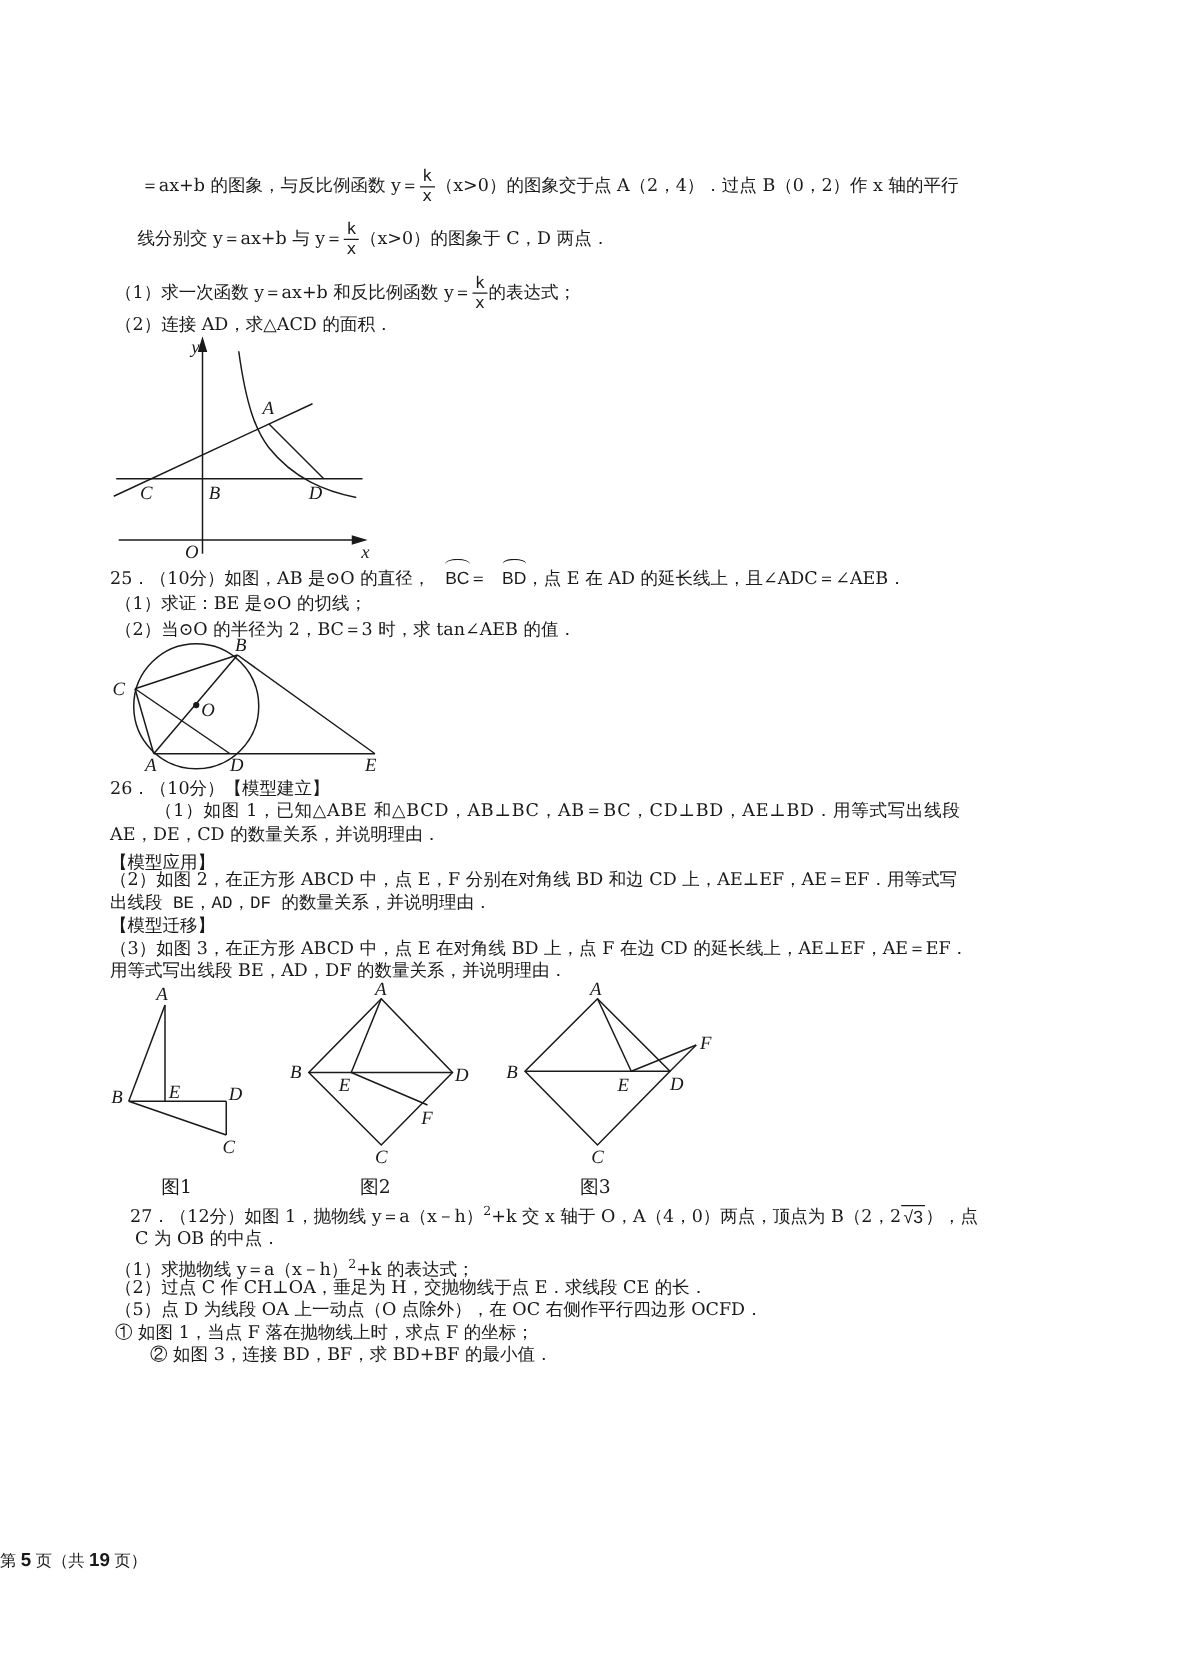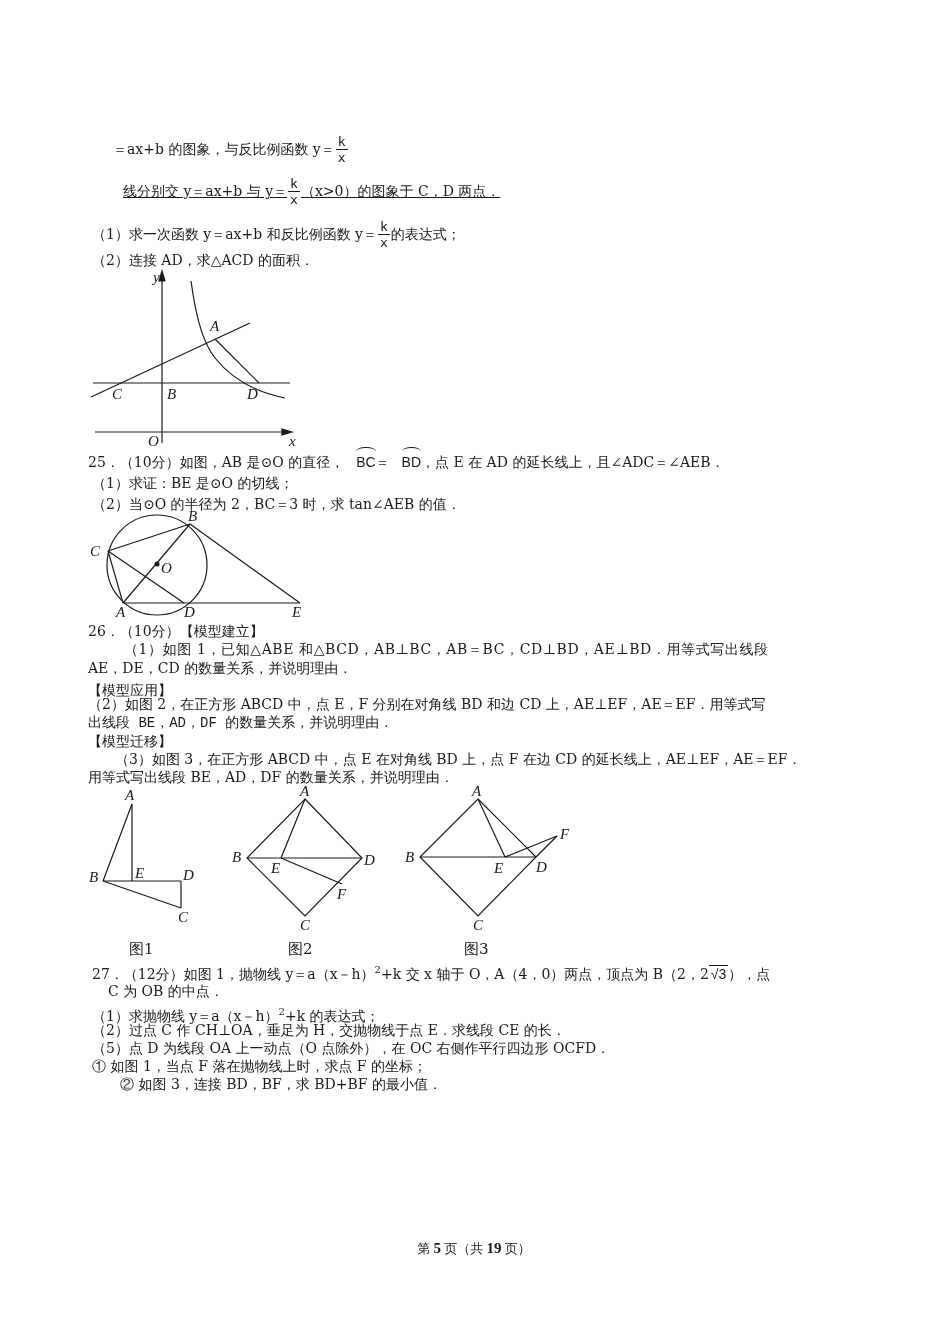--- a/index.html
+++ b/index.html
@@ -8,30 +8,30 @@
   .line { position:absolute; white-space:nowrap; line-height:20px; }
   .frac { display:inline-block; vertical-align:middle; text-align:center; line-height:15px; margin:0 1px; font-family:"DejaVu Sans Mono","Liberation Mono",monospace; font-size:13px; }
   .frac .num { display:block; border-bottom:1px solid #1a1a1a; padding:0 2px; }
   .frac .den { display:block; }
   .arc { position:relative; display:inline-block; font-family:"Liberation Sans",sans-serif;margin-left:12px; }
   .arc::before { content:""; position:absolute; left:0; right:0; top:-5px; height:8px; border-top:1.3px solid #1a1a1a; border-radius:50% 50% 0 0; }
   .sqrt { border-top:1px solid #1a1a1a; padding:0 2px; font-family:"Liberation Sans",sans-serif; }
   .fig { position:absolute; }
   svg text { font-family:"Liberation Serif","DejaVu Serif",serif; font-style:italic; font-size:15px; fill:#1a1a1a; }
   svg .cap { font-style:normal; font-family:"DejaVu Serif",serif; font-size:15px; }
-  .footer { position:absolute; left:0; width:948px; top:1240px; text-align:center; font-size:13px; font-family:Liberation Serif, serif; }
+  .footer { position:absolute; left:0; width:948px; top:1240px; font-size:13px; font-family:Liberation Sans, sans-serif; }
   .footer b { font-size:15px; }
 </style>
 </head>
 <body>
 
 <div class="line" style="left:113px; top:134px;">
-  <span>＝ax+b 的图象，与反比例函数 y＝</span><span class="frac"><span class="num">k</span><span class="den">x</span></span>
+  <span>＝ax+b 的图象，与反比例函数 y＝</span><span class="frac"><span class="num">k</span><span class="den">x</span></span><span>（x&gt;0）的图象交于点 A（2，4）．过点 B（0，2）作 x 轴的平行</span>
 </div>
-<div class="line" style="left:123px; top:176px;text-decoration:underline;">
+<div class="line" style="left:110px; top:176px;">
   <span>线分别交 y＝ax+b 与 y＝</span><span class="frac"><span class="num">k</span><span class="den">x</span></span><span>（x&gt;0）的图象于 C，D 两点．</span>
 </div>
 <div class="line" style="left:92px; top:219px;">
   <span>（1）求一次函数 y＝ax+b 和反比例函数 y＝</span><span class="frac"><span class="num">k</span><span class="den">x</span></span><span>的表达式；</span>
 </div>
 <div class="line" style="left:92px; top:250px;text-align:center;">（2）连接 AD，求△ACD 的面积．</div>
 
 <svg class="fig" style="left:85px; top:265px;" width="220" height="185" viewBox="0 0 220 185">
   <g stroke="#1a1a1a" stroke-width="1.2" fill="none">
     <line x1="77" y1="178" x2="77" y2="12"></line>
@@ -77,21 +77,21 @@
   <text x="207" y="114">E</text>
 </svg>
 
 <div class="line" style="left:88px; top:621px;">26．（10分）【模型建立】</div>
 <div class="line" style="left:88px; top:639px; letter-spacing:0.6px;margin-left:36px;">（1）如图 1，已知△ABE 和△BCD，AB⊥BC，AB＝BC，CD⊥BD，AE⊥BD．用等式写出线段</div>
 <div class="line" style="left:88px; top:658px;">AE，DE，CD 的数量关系，并说明理由．</div>
 <div class="line" style="left:88px; top:640px;margin-top:40px;">【模型应用】</div>
 <div class="line" style="left:88px; top:694px;">（2）如图 2，在正方形 ABCD 中，点 E，F 分别在对角线 BD 和边 CD 上，AE⊥EF，AE＝EF．用等式写</div>
 <div class="line" style="left:88px; top:713px;font-family:Liberation Mono, monospace;">出线段 BE，AD，DF 的数量关系，并说明理由．</div>
 <div class="line" style="left:88px; top:731px;">【模型迁移】</div>
-<div class="line" style="left:88px; top:749px;margin-left:27px;">（3）如图 3，在正方形 ABCD 中，点 E 在对角线 BD 上，点 F 在边 CD 的延长线上，AE⊥EF，AE＝EF．</div>
+<div class="line" style="left:88px; top:749px;">（3）如图 3，在正方形 ABCD 中，点 E 在对角线 BD 上，点 F 在边 CD 的延长线上，AE⊥EF，AE＝EF．</div>
 <div class="line" style="left:88px; top:767px;">用等式写出线段 BE，AD，DF 的数量关系，并说明理由．</div>
 
 <svg class="fig" style="left:85px; top:784px;" width="120" height="175" viewBox="0 0 120 175">
   <g stroke="#1a1a1a" stroke-width="1.2" fill="none">
     <line x1="47" y1="20" x2="47" y2="97"></line>
     <line x1="47" y1="20" x2="18" y2="97"></line>
     <line x1="18" y1="97" x2="96" y2="97"></line>
     <line x1="96" y1="97" x2="96" y2="124"></line>
     <line x1="18" y1="97" x2="96" y2="124"></line>
   </g>
@@ -129,21 +129,21 @@
   </g>
   <text x="70" y="12">A</text>
   <text x="3" y="78">B</text>
   <text x="92" y="89">E</text>
   <text x="134" y="88">D</text>
   <text x="158" y="55">F</text>
   <text x="71" y="146">C</text>
   <text class="cap" x="62" y="170">图3</text>
 </svg>
 
-<div class="line" style="left:92px; top:960px;">
+<div class="line" style="left:104px; top:960px;">
   <span>27．（12分）如图 1，抛物线 y＝a（x－h）</span><sup style="font-size:10px;">2</sup><span>+k 交 x 轴于 O，A（4，0）两点，顶点为 B（2，2</span><span class="sqrt">√<span>3</span></span><span>），点</span>
 </div>
 <div class="line" style="left:108px; top:981px;">C 为 OB 的中点．</div>
 <div class="line" style="left:92px; top:1002px;">
   <span>（1）求抛物线 y＝a（x－h）</span><sup style="font-size:10px;">2</sup><span>+k 的表达式；</span>
 </div>
 <div class="line" style="left:92px; top:1020px;">（2）过点 C 作 CH⊥OA，垂足为 H，交抛物线于点 E．求线段 CE 的长．</div>
 <div class="line" style="left:92px; top:1038px;">（5）点 D 为线段 OA 上一动点（O 点除外），在 OC 右侧作平行四边形 OCFD．</div>
 <div class="line" style="left:92px; top:1056px;">① 如图 1，当点 F 落在抛物线上时，求点 F 的坐标；</div>
 <div class="line" style="left:92px; top:1074px;margin-left:28px;">② 如图 3，连接 BD，BF，求 BD+BF 的最小值．</div>

